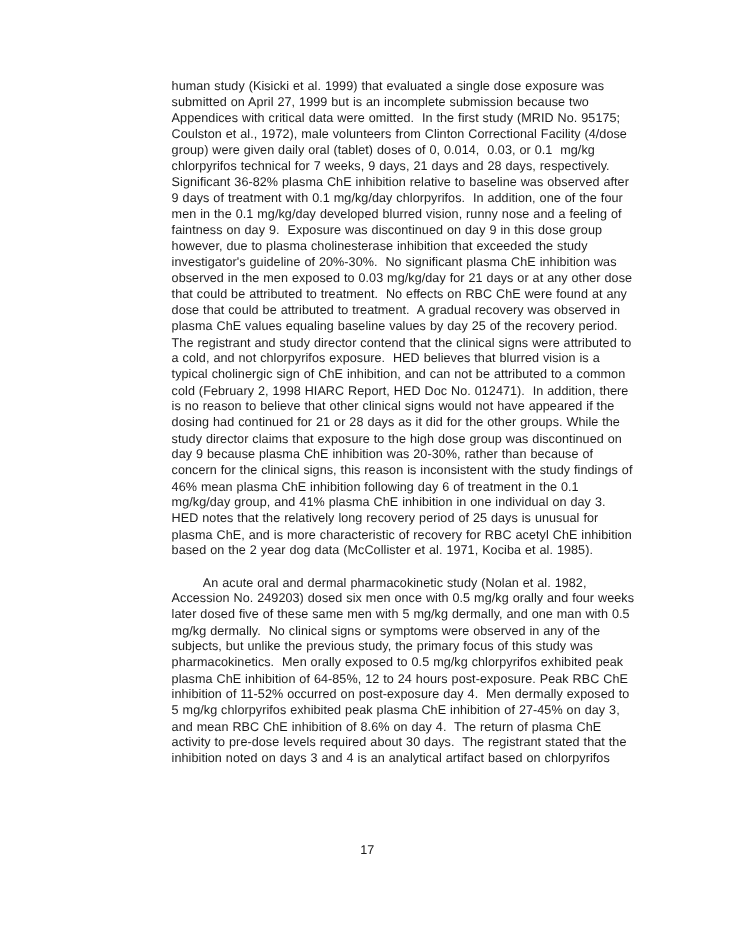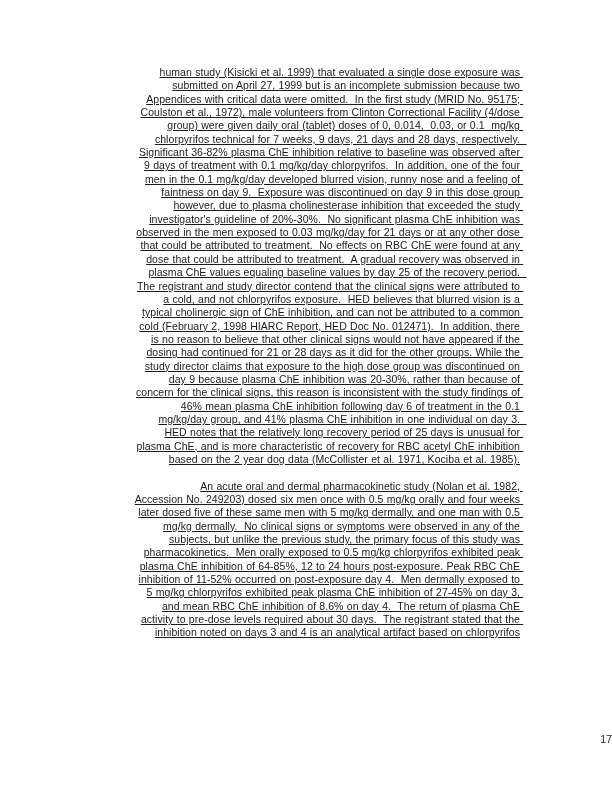--- a/index.html
+++ b/index.html
@@ -11,46 +11,45 @@
       position: relative;
       width: 612px;
       height: 792px;
       background: #ffffff;
       font-family: "Liberation Sans", sans-serif;
       color: #1b1b1b;
       overflow: hidden;
     }
     .text-block {
       position: absolute;
-      left: 132px;
+      left: 143px;
       top: 66px;
       width: 388px;
       font-size: 10.5px;
       line-height: 13.35px;
-      text-align: right;
+      text-align: left;
       letter-spacing: 0.05px;
       word-spacing: 0.3px;
-      text-decoration: underline;
     }
     .para {
       margin: 0 0 13.35px 0;
       white-space: pre-wrap;
     }
     .para:last-child {
       margin-bottom: 0;
     }
     .para.first-line-indent {
       text-indent: 26px;
     }
     .page-number {
       position: absolute;
       left: 0;
-      top: 733px;
+      top: 703px;
       width: 100%;
-      text-align: right;
+      text-align: center;
       font-size: 10.5px;
       color: #1b1b1b;
     }
   </style>
 </head>
 <body>
 
 <div class="page">
   <div class="text-block">
     <p class="para">human study (Kisicki et al. 1999) that evaluated a single dose exposure was submitted on April 27, 1999 but is an incomplete submission because two Appendices with critical data were omitted.  In the first study (MRID No. 95175; Coulston et al., 1972), male volunteers from Clinton Correctional Facility (4/dose group) were given daily oral (tablet) doses of 0, 0.014,  0.03, or 0.1  mg/kg chlorpyrifos technical for 7 weeks, 9 days, 21 days and 28 days, respectively.  Significant 36-82% plasma ChE inhibition relative to baseline was observed after 9 days of treatment with 0.1 mg/kg/day chlorpyrifos.  In addition, one of the four men in the 0.1 mg/kg/day developed blurred vision, runny nose and a feeling of faintness on day 9.  Exposure was discontinued on day 9 in this dose group however, due to plasma cholinesterase inhibition that exceeded the study investigator's guideline of 20%-30%.  No significant plasma ChE inhibition was observed in the men exposed to 0.03 mg/kg/day for 21 days or at any other dose that could be attributed to treatment.  No effects on RBC ChE were found at any dose that could be attributed to treatment.  A gradual recovery was observed in plasma ChE values equaling baseline values by day 25 of the recovery period.  The registrant and study director contend that the clinical signs were attributed to a cold, and not chlorpyrifos exposure.  HED believes that blurred vision is a typical cholinergic sign of ChE inhibition, and can not be attributed to a common cold (February 2, 1998 HIARC Report, HED Doc No. 012471).  In addition, there is no reason to believe that other clinical signs would not have appeared if the dosing had continued for 21 or 28 days as it did for the other groups. While the study director claims that exposure to the high dose group was discontinued on day 9 because plasma ChE inhibition was 20-30%, rather than because of concern for the clinical signs, this reason is inconsistent with the study findings of 46% mean plasma ChE inhibition following day 6 of treatment in the 0.1 mg/kg/day group, and 41% plasma ChE inhibition in one individual on day 3.  HED notes that the relatively long recovery period of 25 days is unusual for plasma ChE, and is more characteristic of recovery for RBC acetyl ChE inhibition based on the 2 year dog data (McCollister et al. 1971, Kociba et al. 1985).</p>

